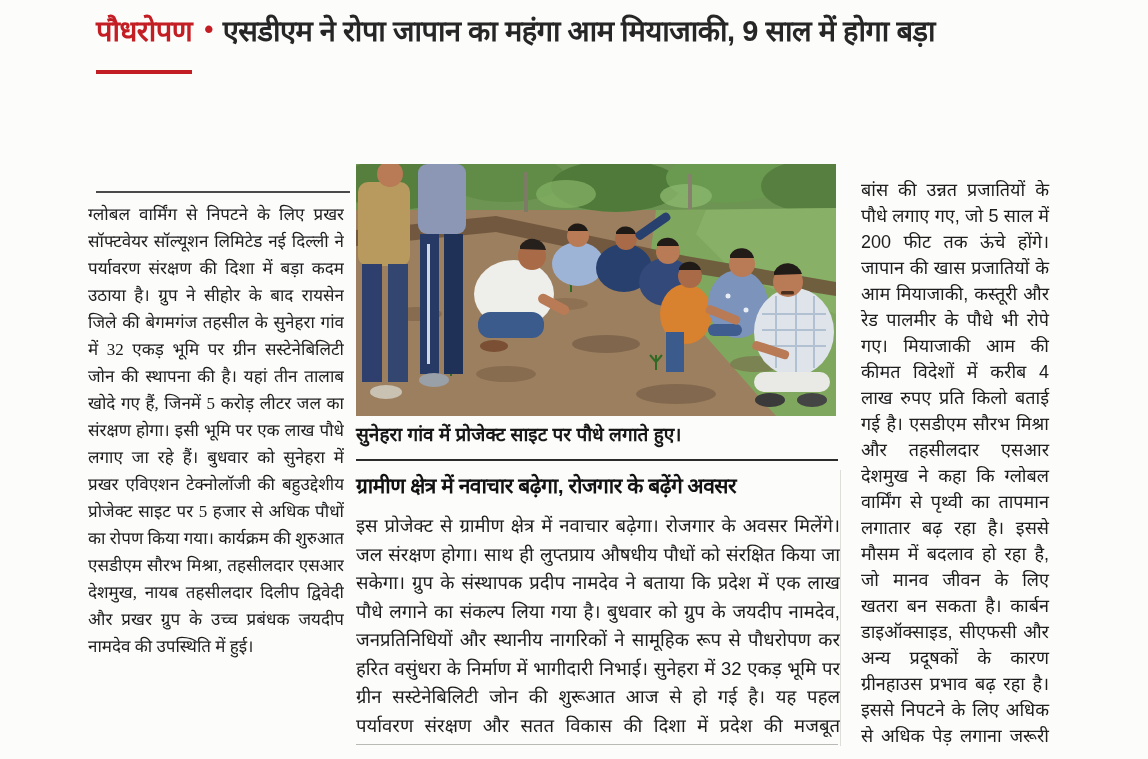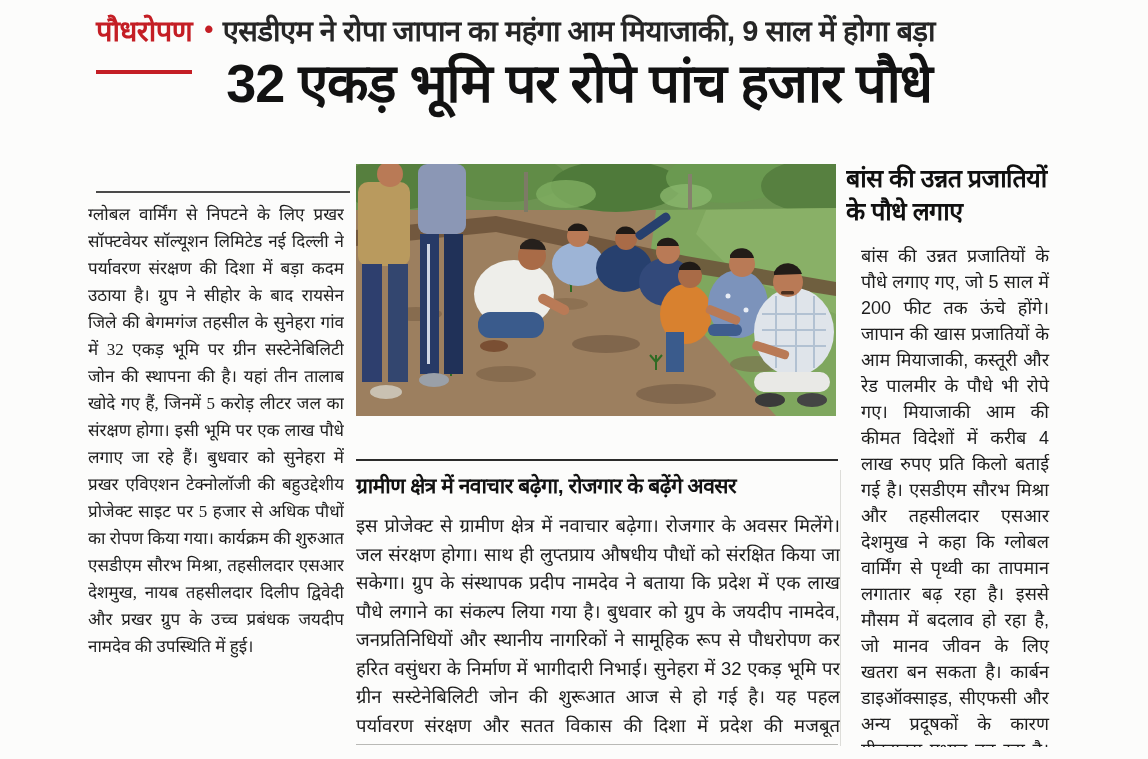--- a/index.html
+++ b/index.html
@@ -96,21 +96,20 @@
 </style>
 </head>
 <body>
 
 <div class="page">
 
   <div class="kicker">
     <span class="kicker-label">पौधरोपण</span><span class="kicker-bullet">•</span><span class="kicker-text">एसडीएम ने रोपा जापान का महंगा आम मियाजाकी, 9 साल में होगा बड़ा</span>
   </div>
 
-  <h1 class="headline">32 एकड़ भूमि पर रोपे पांच हजार पौधे</h1>
 
   <div class="rule-byline"></div>
 
   <div class="col-left">
     <p>ग्लोबल वार्मिंग से निपटने के लिए प्रखर सॉफ्टवेयर सॉल्यूशन लिमिटेड नई दिल्ली ने पर्यावरण संरक्षण की दिशा में बड़ा कदम उठाया है। ग्रुप ने सीहोर के बाद रायसेन जिले की बेगमगंज तहसील के सुनेहरा गांव में 32 एकड़ भूमि पर ग्रीन सस्टेनेबिलिटी जोन की स्थापना की है। यहां तीन तालाब खोदे गए हैं, जिनमें 5 करोड़ लीटर जल का संरक्षण होगा। इसी भूमि पर एक लाख पौधे लगाए जा रहे हैं। बुधवार को सुनेहरा में प्रखर एविएशन टेक्नोलॉजी की बहुउद्देशीय प्रोजेक्ट साइट पर 5 हजार से अधिक पौधों का रोपण किया गया। कार्यक्रम की शुरुआत एसडीएम सौरभ मिश्रा, तहसीलदार एसआर देशमुख, नायब तहसीलदार दिलीप द्विवेदी और प्रखर ग्रुप के उच्च प्रबंधक जयदीप नामदेव की उपस्थिति में हुई।</p>
   </div>
 
   <div class="photo">
     <svg width="480" height="252" viewBox="0 0 480 252" xmlns="http://www.w3.org/2000/svg">
 
@@ -215,29 +214,29 @@
         <rect x="424" y="126" width="14" height="4" fill="#5a3category-322" opacity="0"></rect>
         <rect x="425" y="127" width="13" height="3.5" rx="1.5" fill="#4a2e1e"></rect>
         <rect x="398" y="208" width="76" height="20" rx="10" fill="#e9e9e6"></rect>
         <ellipse cx="414" cy="236" rx="15" ry="7" fill="#3a3a3a"></ellipse>
         <ellipse cx="456" cy="236" rx="15" ry="7" fill="#444"></ellipse>
         <rect x="398" y="176" width="38" height="9" rx="4" fill="#b97a56" transform="rotate(18 398 176)"></rect>
       </g>
     </svg>
   </div>
 
+  <div class="caption">सुनेहरा गांव में प्रोजेक्ट साइट पर पौधे लगाते हुए।</div>
 
   <div class="rule-mid"></div>
 
   <h2 class="subheading">ग्रामीण क्षेत्र में नवाचार बढ़ेगा, रोजगार के बढ़ेंगे अवसर</h2>
 
   <p class="mid-body">इस प्रोजेक्ट से ग्रामीण क्षेत्र में नवाचार बढ़ेगा। रोजगार के अवसर मिलेंगे। जल संरक्षण होगा। साथ ही लुप्तप्राय औषधीय पौधों को संरक्षित किया जा सकेगा। ग्रुप के संस्थापक प्रदीप नामदेव ने बताया कि प्रदेश में एक लाख पौधे लगाने का संकल्प लिया गया है। बुधवार को ग्रुप के जयदीप नामदेव, जनप्रतिनिधियों और स्थानीय नागरिकों ने सामूहिक रूप से पौधरोपण कर हरित वसुंधरा के निर्माण में भागीदारी निभाई। सुनेहरा में 32 एकड़ भूमि पर ग्रीन सस्टेनेबिलिटी जोन की शुरूआत आज से हो गई है। यह पहल पर्यावरण संरक्षण और सतत विकास की दिशा में प्रदेश की मजबूत प्रतिबद्धता को दर्शाती है।</p>
 
   <div class="rule-bottom"></div>
 
   <div class="divider-v"></div>
 
   <div class="col-right">
-    <h2 class="right-heading">बांस की उन्नत प्रजातियों के पौधे लगाए</h2>
     <p class="right-body">बांस की उन्नत प्रजातियों के पौधे लगाए गए, जो 5 साल में 200 फीट तक ऊंचे होंगे। जापान की खास प्रजातियों के आम मियाजाकी, कस्तूरी और रेड पालमीर के पौधे भी रोपे गए। मियाजाकी आम की कीमत विदेशों में करीब 4 लाख रुपए प्रति किलो बताई गई है। एसडीएम सौरभ मिश्रा और तहसीलदार एसआर देशमुख ने कहा कि ग्लोबल वार्मिंग से पृथ्वी का तापमान लगातार बढ़ रहा है। इससे मौसम में बदलाव हो रहा है, जो मानव जीवन के लिए खतरा बन सकता है। कार्बन डाइऑक्साइड, सीएफसी और अन्य प्रदूषकों के कारण ग्रीनहाउस प्रभाव बढ़ रहा है। इससे निपटने के लिए अधिक से अधिक पेड़ लगाना जरूरी है।</p>
   </div>
 
 </div>
 
 </body></html>

